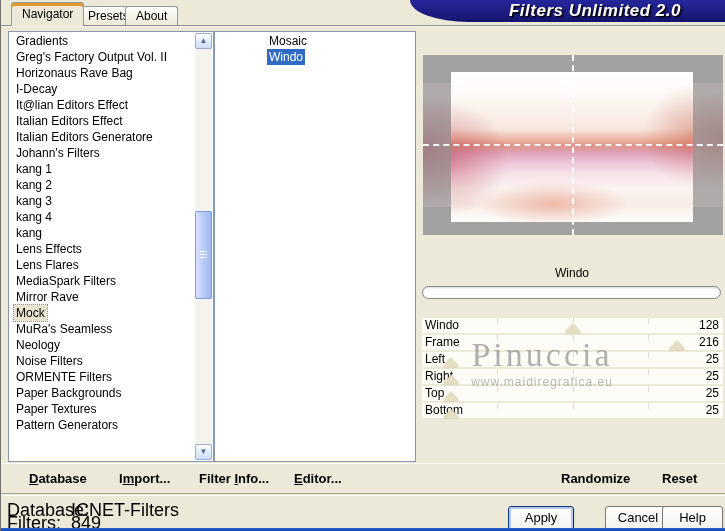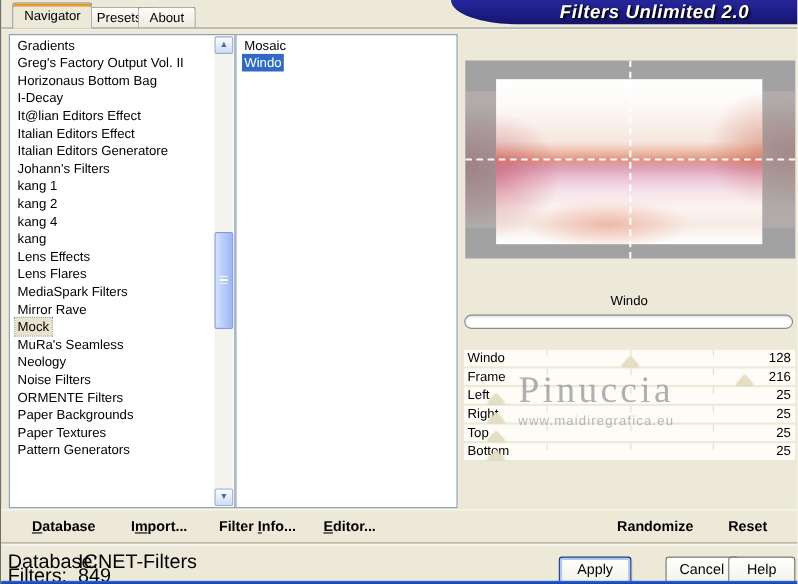--- a/index.html
+++ b/index.html
@@ -25,21 +25,21 @@
   .banner-title { position:absolute; right:44px; top:1px; font-size:17px; font-weight:bold;
             font-style:italic; color:#fff; letter-spacing:0.5px;
             text-shadow:1px 1px 1px #000, 2px 2px 2px rgba(0,0,0,.5); white-space:nowrap; }
 
   
   .listbox { position:absolute; top:31px; height:431px; background:#fff;
              border:1px solid #8699ae; overflow:hidden; }
   .listbox.left  { left:7px;   width:206px; }
   .listbox.mid   { left:213px; width:202px; }
   .litems { position:absolute; left:1px; top:1px; right:18px; bottom:1px; overflow:hidden; }
-  .listbox.mid .litems { right:1px; }
+  .listbox.mid .litems { right:1px;padding-left:47px; }
   .lrow { height:16px; line-height:16px; font-size:12px; white-space:nowrap; padding-left:4px;
           color:#000; cursor:default; }
   .lrow .lbl { display:inline-block; padding:0 2px; }
   .lbl.sel-beige { background:#e7e3cf; outline:1px dotted #8c8a7a; }
   .lbl.sel-blue  { background:#316ac5; color:#fff; }
 
   
   .vscroll { position:absolute; top:1px; right:1px; bottom:1px; width:17px; background:#f4f3ee; }
   .scroll-btn { position:absolute; left:0; width:17px; height:16px;
       background:linear-gradient(180deg,#fdfdfe,#cfdbf7); border:1px solid #9cacce; border-radius:2px;
@@ -128,28 +128,29 @@
       <div class="tab active" style="left: 10px;">Navigator</div>
       <div class="tab" style="left: 76px;">Presets</div>
       <div class="tab" style="left: 124px;">About</div>
     </div>
   <div class="tabline"></div>
 
   <div class="listbox left">
     <div class="litems" id="left-items">
         <div class="lrow"><span class="lbl">Gradients</span></div>
         <div class="lrow"><span class="lbl">Greg's Factory Output Vol. II</span></div>
-        <div class="lrow"><span class="lbl">Horizonaus Bottom Bag</span></div>
+        <div class="lrow"><span class="lbl">Horizonaus Rave Bag</span></div>
         <div class="lrow"><span class="lbl">I-Decay</span></div>
         <div class="lrow"><span class="lbl">It@lian Editors Effect</span></div>
         <div class="lrow"><span class="lbl">Italian Editors Effect</span></div>
         <div class="lrow"><span class="lbl">Italian Editors Generatore</span></div>
         <div class="lrow"><span class="lbl">Johann's Filters</span></div>
         <div class="lrow"><span class="lbl">kang 1</span></div>
         <div class="lrow"><span class="lbl">kang 2</span></div>
+        <div class="lrow"><span class="lbl">kang 3</span></div>
         <div class="lrow"><span class="lbl">kang 4</span></div>
         <div class="lrow"><span class="lbl">kang</span></div>
         <div class="lrow"><span class="lbl">Lens Effects</span></div>
         <div class="lrow"><span class="lbl">Lens Flares</span></div>
         <div class="lrow"><span class="lbl">MediaSpark Filters</span></div>
         <div class="lrow"><span class="lbl">Mirror Rave</span></div>
         <div class="lrow"><span class="lbl sel-beige">Mock</span></div>
         <div class="lrow"><span class="lbl">MuRa's Seamless</span></div>
         <div class="lrow"><span class="lbl">Neology</span></div>
         <div class="lrow"><span class="lbl">Noise Filters</span></div>

